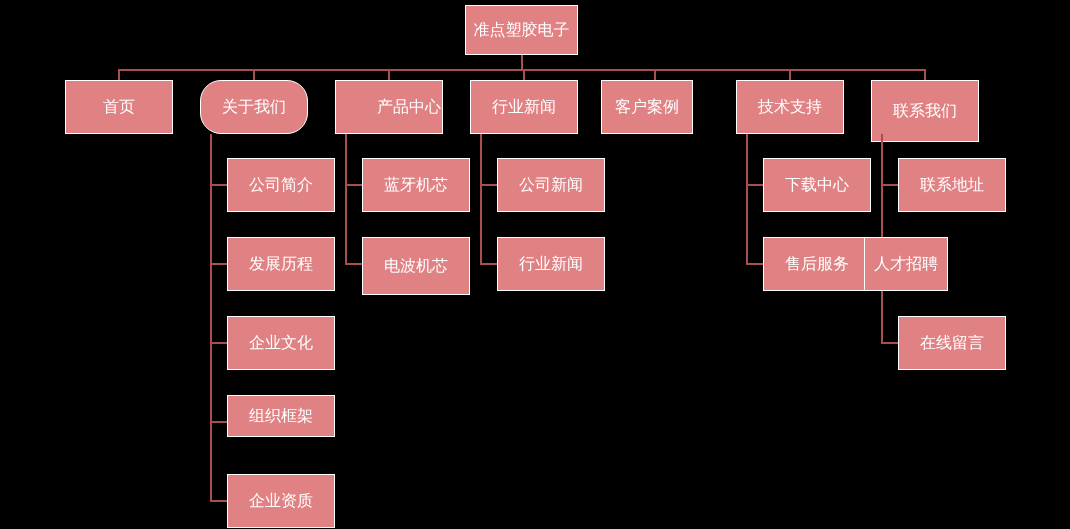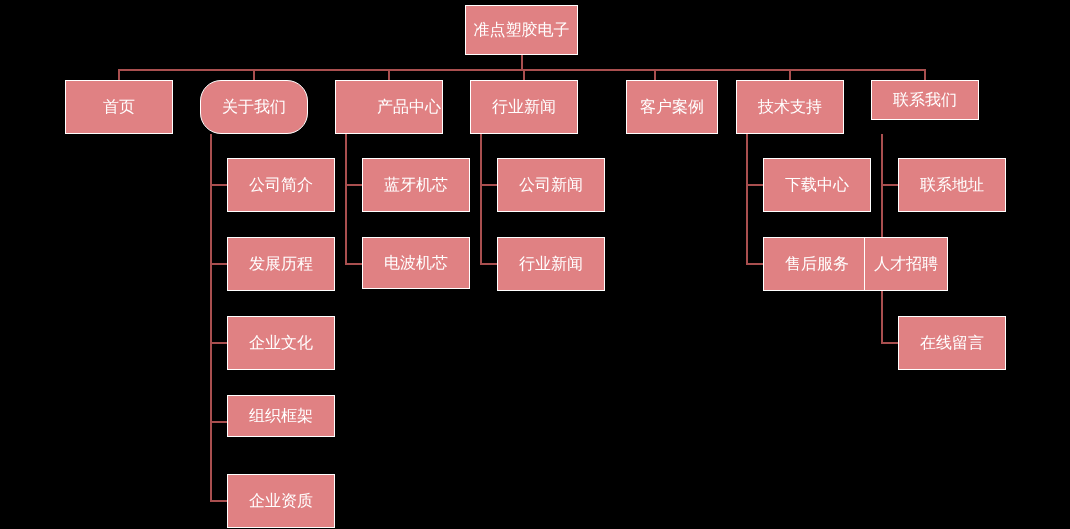--- a/index.html
+++ b/index.html
@@ -61,39 +61,39 @@
     <div class="line" style="left: 210px; top: 421px; width: 17px; height: 2px;"></div>
     <div class="node" style="left: 227px; top: 395px; width: 108px; height: 42px;">组织框架</div>
     <div class="line" style="left: 210px; top: 500px; width: 17px; height: 2px;"></div>
     <div class="node" style="left: 227px; top: 474px; width: 108px; height: 54px;">企业资质</div>
     <div class="line" style="left: 388px; top: 71px; width: 2px; height: 9px;"></div>
     <div class="node" style="left: 335px; top: 80px; width: 108px; height: 54px; padding-left: 40px;">产品中心</div>
     <div class="line" style="left: 345px; top: 134px; width: 2px; height: 131px;"></div>
     <div class="line" style="left: 345px; top: 184px; width: 17px; height: 2px;"></div>
     <div class="node" style="left: 362px; top: 158px; width: 108px; height: 54px;">蓝牙机芯</div>
     <div class="line" style="left: 345px; top: 263px; width: 17px; height: 2px;"></div>
-    <div class="node" style="left: 362px; top: 237px; width: 108px; height: 52px;">电波机芯</div>
+    <div class="node" style="left: 362px; top: 237px; width: 108px; height: 58px;">电波机芯</div>
     <div class="line" style="left: 523px; top: 71px; width: 2px; height: 9px;"></div>
     <div class="node" style="left: 470px; top: 80px; width: 108px; height: 54px;">行业新闻</div>
     <div class="line" style="left: 480px; top: 134px; width: 2px; height: 131px;"></div>
     <div class="line" style="left: 480px; top: 184px; width: 17px; height: 2px;"></div>
     <div class="node" style="left: 497px; top: 158px; width: 108px; height: 54px;">公司新闻</div>
     <div class="line" style="left: 480px; top: 263px; width: 17px; height: 2px;"></div>
     <div class="node" style="left: 497px; top: 237px; width: 108px; height: 54px;">行业新闻</div>
     <div class="line" style="left: 654px; top: 71px; width: 2px; height: 9px;"></div>
-    <div class="node" style="left: 601px; top: 80px; width: 92px; height: 54px; margin-left: 25px;">客户案例</div>
+    <div class="node" style="left: 601px; top: 80px; width: 92px; height: 54px;">客户案例</div>
     <div class="line" style="left: 789px; top: 71px; width: 2px; height: 9px;"></div>
     <div class="node" style="left: 736px; top: 80px; width: 108px; height: 54px;">技术支持</div>
     <div class="line" style="left: 746px; top: 134px; width: 2px; height: 131px;"></div>
     <div class="line" style="left: 746px; top: 184px; width: 17px; height: 2px;"></div>
     <div class="node" style="left: 763px; top: 158px; width: 108px; height: 54px;">下载中心</div>
     <div class="line" style="left: 746px; top: 263px; width: 17px; height: 2px;"></div>
     <div class="node" style="left: 763px; top: 237px; width: 108px; height: 54px;">售后服务</div>
     <div class="line" style="left: 924px; top: 71px; width: 2px; height: 9px;"></div>
-    <div class="node" style="left: 871px; top: 80px; width: 108px; height: 40px;">联系我们</div>
+    <div class="node" style="left: 871px; top: 80px; width: 108px; height: 62px;">联系我们</div>
     <div class="line" style="left: 881px; top: 134px; width: 2px; height: 210px;"></div>
     <div class="line" style="left: 881px; top: 184px; width: 17px; height: 2px;"></div>
     <div class="node" style="left: 898px; top: 158px; width: 108px; height: 54px;">联系地址</div>
     <div class="line" style="left: 881px; top: 263px; width: 17px; height: 2px;"></div>
     <div class="node" style="left: 864px; top: 237px; width: 84px; height: 54px;">人才招聘</div>
     <div class="line" style="left: 881px; top: 342px; width: 17px; height: 2px;"></div>
     <div class="node" style="left: 898px; top: 316px; width: 108px; height: 54px;">在线留言</div>
   </div>
 
 </body></html>

